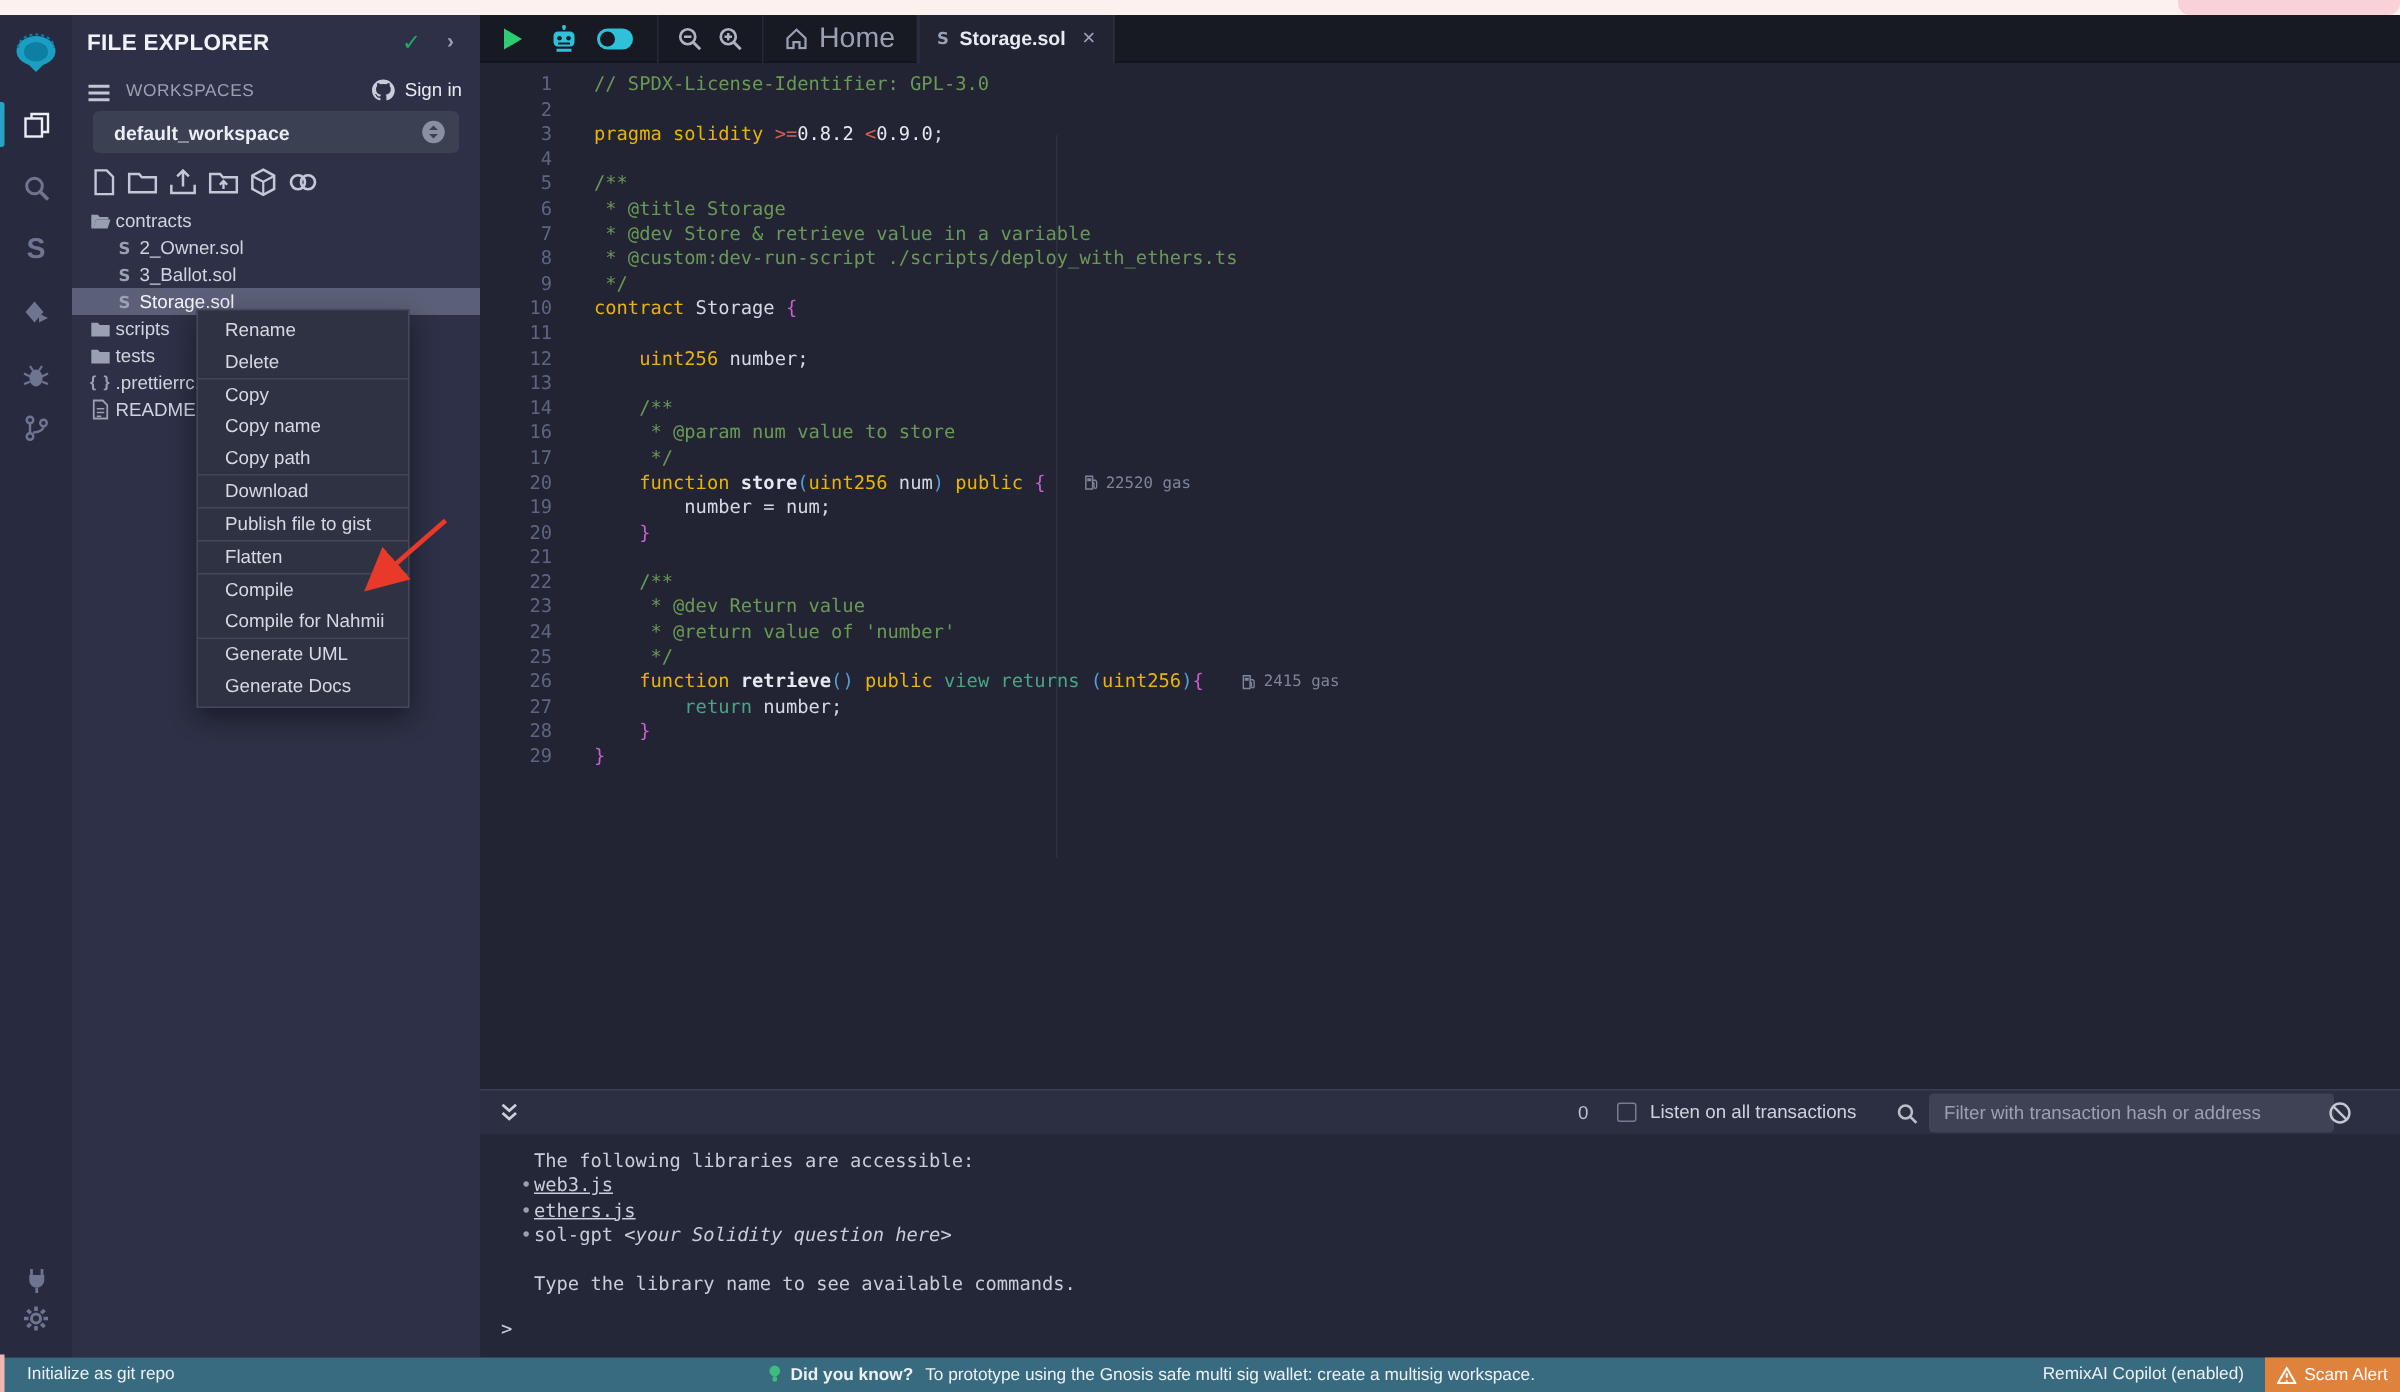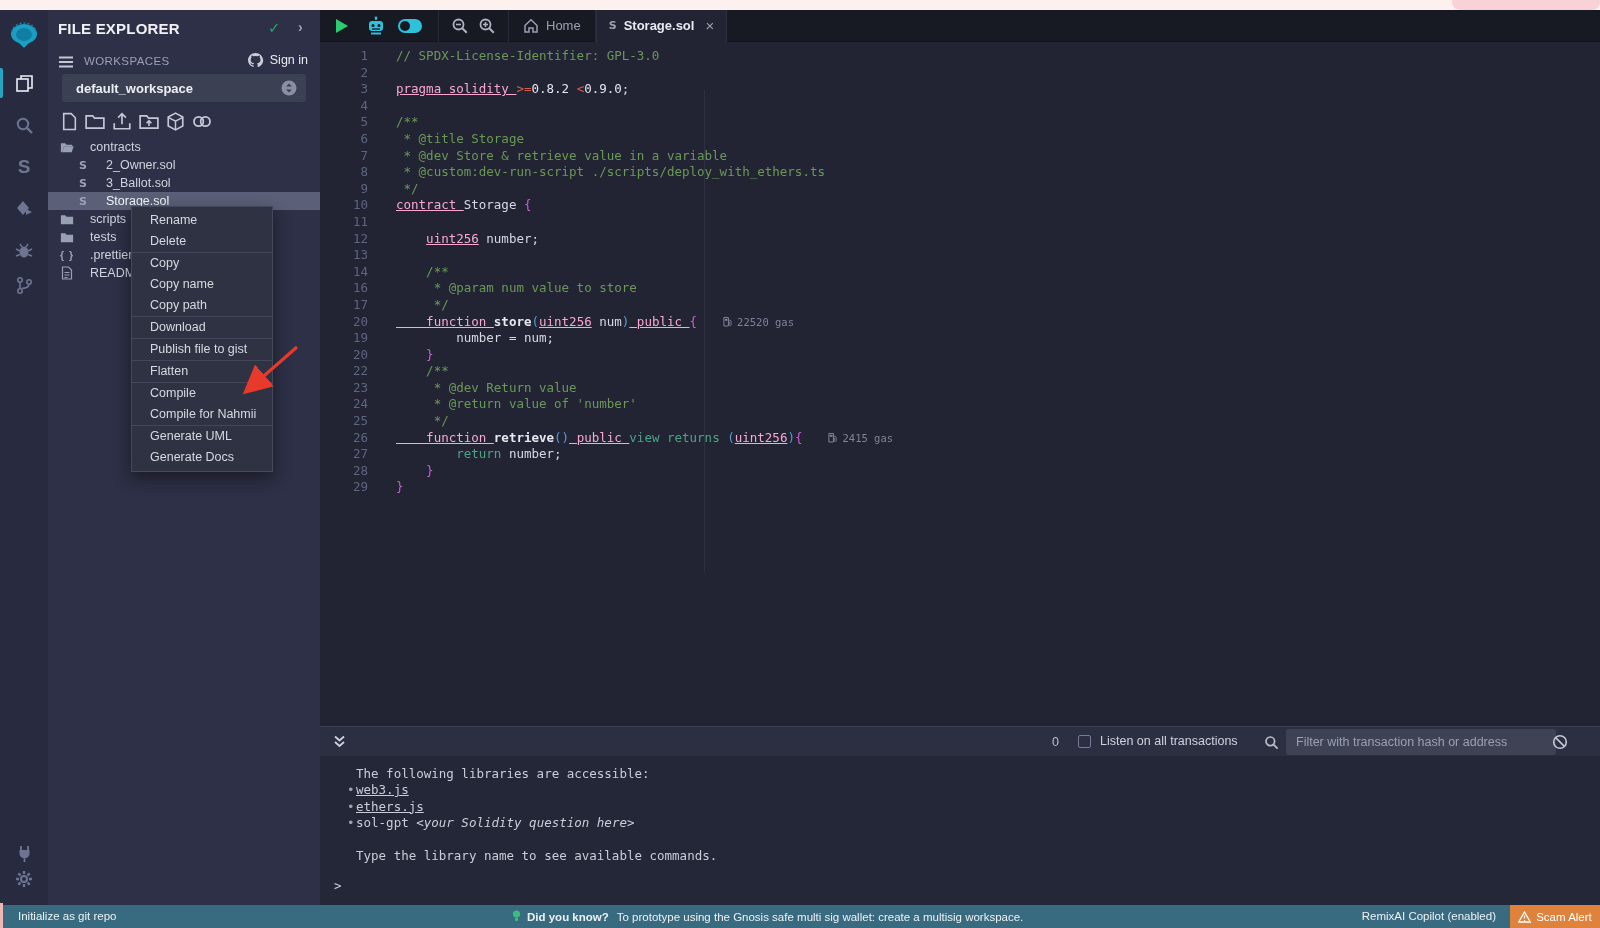--- a/index.html
+++ b/index.html
@@ -26,49 +26,49 @@
   #ws-row{position:absolute;left:10px;top:42px;width:252px;height:20px;}
   #ws-label{position:absolute;left:26px;top:3px;font-size:11.5px;color:#9aa0b5;letter-spacing:.4px;}
   #signin{position:absolute;right:2px;top:0;display:flex;align-items:center;gap:6px;color:#e8eaf1;font-size:12.5px;}
   #ws-select{position:absolute;left:14px;top:64px;width:244px;height:28px;background:#3c4053;border-radius:4px;
              display:flex;align-items:center;color:#eceef5;font-size:13px;font-weight:600;padding-left:14px;box-sizing:border-box;}
   #ws-stepper{position:absolute;right:9px;top:6px;}
   #fe-actions{position:absolute;left:12px;top:102px;display:flex;gap:7px;color:#c3c8d8;}
   #file-tree{position:absolute;left:0;top:128px;width:272px;}
   .tree-row{height:18px;display:flex;align-items:center;font-size:12.5px;color:#ced3df;cursor:pointer;}
   .tree-row.selected{background:#5b6078;color:#f2f4f9;}
-  .tree-label{margin-left:16px;white-space:nowrap;}
+  .tree-label{margin-left:3px;white-space:nowrap;}
   .ti{width:14px;height:14px;flex:none;display:inline-flex;align-items:center;justify-content:center;}
   .sol-g{color:#9ba1b5;font-weight:bold;font-size:11px;font-family:"DejaVu Sans",sans-serif;}
   .brc{color:#9ba1b5;font-size:10.5px;font-weight:bold;letter-spacing:1px;}
 
   
   #context-menu{left:131px;top:206px;width:140px;background:#2f3243;border:1px solid #44485c;
                 box-shadow:0 6px 16px rgba(0,0,0,.45);padding:3px 0;z-index:30;}
   .menu-item{height:21px;line-height:21px;padding-left:18px;font-size:12.5px;color:#d6d9e2;cursor:pointer;white-space:nowrap;}
   .menu-sep{height:1px;background:#434759;margin:0;}
 
   
   #ed-toolbar{left:320px;top:10px;width:1280px;height:32px;background:#171923;display:flex;align-items:center;border-bottom:1px solid #12141d;box-sizing:border-box;}
   .tb-div{width:1px;height:32px;background:#262a38;flex:none;}
   .play-ic{width:0;height:0;border-left:12px solid #2ecc71;border-top:7px solid transparent;border-bottom:7px solid transparent;}
   .toggle{width:24px;height:14px;border-radius:8px;background:#2fc0da;position:relative;}
   .toggle .knob{position:absolute;left:2px;top:2px;width:10px;height:10px;border-radius:50%;background:#171923;}
-  .home-tab{display:flex;align-items:center;gap:7px;color:#99a0b3;font-size:13px;padding:4px 14px;height:32px;}
+  .home-tab{display:flex;align-items:center;gap:7px;color:#99a0b3;font-size:19px;padding:4px 14px;height:32px;}
   .tab-active{display:flex;align-items:center;gap:7px;height:32px;padding:0 12px;background:#222434;
               border-left:1px solid #2c3040;border-right:1px solid #2c3040;color:#e8eaf1;font-size:13px;font-weight:600;}
   .tab-close{color:#9ba1b4;font-size:15px;font-weight:normal;margin-left:4px;cursor:pointer;}
 
   
   #code{left:320px;top:42px;width:1280px;height:684px;background:#222434;overflow:hidden;font-family:"DejaVu Sans Mono",monospace;font-size:12.5px;}
   #code-lines{position:absolute;left:0;top:6px;width:100%;}
   .cl{display:flex;height:16.6px;line-height:16.6px;}
   .ln{width:52px;text-align:right;padding-right:4px;color:#5e6581;flex:none;box-sizing:border-box;}
   .ct{white-space:pre;margin-left:24px;}
-  .tc-c{color:#6a9955;} .tc-k{color:#f9a8d4;text-decoration:underline;} .tc-o{color:#d35f51;}
+  .tc-c{color:#6a9955;} .tc-k{color:#eab308;} .tc-o{color:#d35f51;}
   .tc-n{color:#e6e8f0;font-weight:normal;} .tc-b{color:#c95fd0;}
   .tc-f{color:#e6e8f0;font-weight:bold;} .tc-g{color:#4aa484;}
   .tc-p{color:#569cd6;} .tc-t{color:#d5d9e4;}
   .gas{display:inline-flex;align-items:center;gap:5px;color:#7e8499;font-size:10.5px;margin-left:26px;}
   #indent-guide{left:384px;top:48px;width:1px;height:482px;background:#2c3042;}
 
   
   #term-toolbar{left:320px;top:726px;width:1280px;height:30px;background:#2c2f41;border-top:1px solid #3b3f52;box-sizing:border-box;}
   #term-badge{position:absolute;left:732px;top:8px;font-size:12.5px;color:#b9beca;}
   #listen-box{position:absolute;left:758px;top:8px;width:13px;height:13px;border:1.5px solid #767c94;border-radius:2px;box-sizing:border-box;}
@@ -452,20 +452,24 @@
       </div>
       <div class="cl">
         <span class="ln">19</span>
         <span class="ct"><span class="tc-t">        number = num;</span></span>
       </div>
       <div class="cl">
         <span class="ln">20</span>
         <span class="ct"><span class="tc-b">    }</span></span>
       </div>
       <div class="cl">
+        <span class="ln">21</span>
+        <span class="ct"></span>
+      </div>
+      <div class="cl">
         <span class="ln">22</span>
         <span class="ct"><span class="tc-c">    /**</span></span>
       </div>
       <div class="cl">
         <span class="ln">23</span>
         <span class="ct"><span class="tc-c">     * @dev Return value</span></span>
       </div>
       <div class="cl">
         <span class="ln">24</span>
         <span class="ct"><span class="tc-c">     * @return value of 'number'</span></span>

